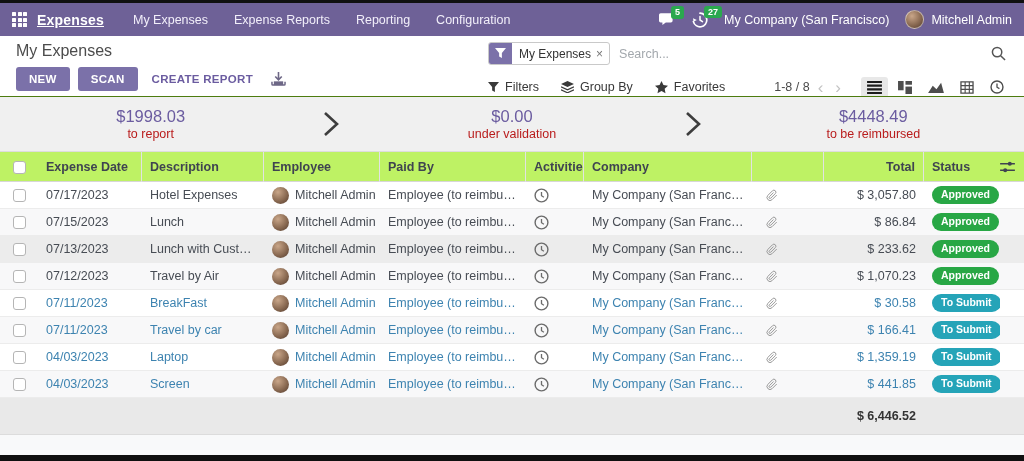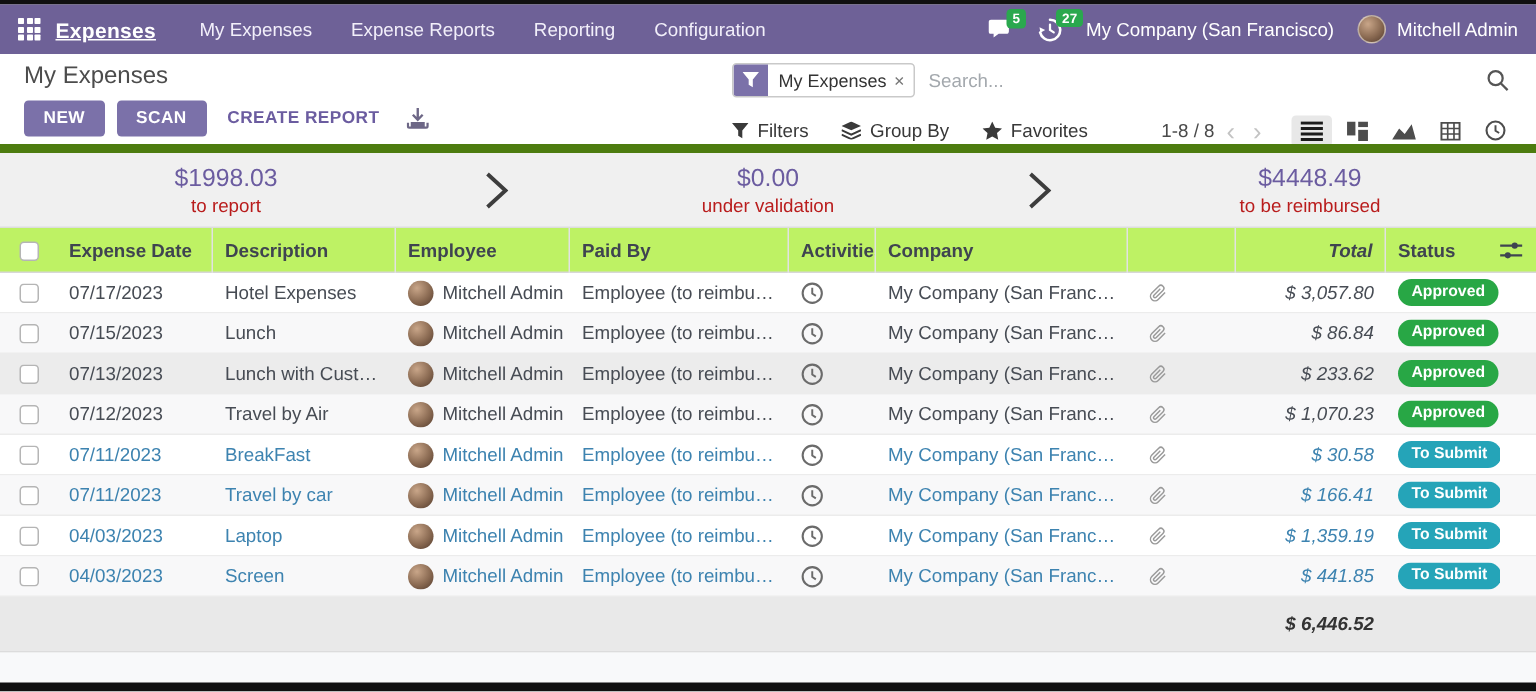--- a/index.html
+++ b/index.html
@@ -45,21 +45,21 @@
   .search-input::placeholder { color:#a3a8ad; }
   .filters-row { display:flex; align-items:center; margin-top:11px; font-size:12.5px; color:#383838; font-weight:500; }
   .fbtn { display:flex; align-items:center; gap:6px; cursor:pointer; margin-right:22px; white-space:nowrap; }
   .pager { margin-left:auto; display:flex; align-items:center; gap:4px; color:#4a4a4a; font-size:12.5px; }
   .pg-chevron { color:#c3c3c3; font-size:17px; line-height:1; padding:0 4px; cursor:pointer; }
   .view-switcher { display:flex; align-items:center; margin-left:16px; gap:4px; }
   .vbtn { padding:4px 6px; border-radius:3px; cursor:pointer; display:flex; align-items:center; }
   .vbtn.active { background:#e8e8e8; }
 
   
-  .summary { flex:none; height:56px; background:#f0f0f0; border-top:6px solid #4d7c0f; border-bottom:1px solid #dddddd; display:flex; align-items:center; }
+  .summary { flex:none; height:56px; background:#f0f0f0; border-top:1px solid #4d7c0f; border-bottom:1px solid #dddddd; display:flex; align-items:center; }
   .stat { flex:1; text-align:center; cursor:pointer; }
   .stat .amount { color:var(--accent_link); font-size:16.5px; font-weight:500; }
   .stat .label { color:#b91c1c; font-size:12.5px; margin-top:1px; }
   .sum-chevron { flex:none; width:60px; display:flex; justify-content:center; }
 
   
   .grid { display:grid; grid-template-columns:38px 104px 122px 116px 146px 58px 168px 72px 100px 76px 24px; align-items:center; }
   .thead { flex:none; height:30px; background:#bef264; border-bottom:1px solid #d7d7d7; font-size:12.5px; font-weight:600; color:#3f4450; }
   .thead .cell { height:30px; display:flex; align-items:center; border-right:1px solid #e2e2e2; padding:0 8px; cursor:pointer; }
   .thead .cell.noborder { border-right:none; }
@@ -67,21 +67,21 @@
   .trow:nth-child(even) { background:#f8f8f9; }
   .trow.highlighted { background:#ececec; }
   .trow.linked { color:var(--row_link); }
   .cell { padding:0 8px; overflow:hidden; white-space:nowrap; text-overflow:ellipsis; }
   .c-check { display:flex; justify-content:center; padding:0; }
   .checkbox { width:13px; height:13px; border:1px solid #b5b5b5; border-radius:3px; background:#fff; display:inline-block; cursor:pointer; }
   .c-emp { display:flex; align-items:center; gap:6px; }
   .c-emp .avatar { width:17px; height:17px; border:none; }
   .c-act { display:flex; align-items:center; }
   .c-attach { display:flex; align-items:center; justify-content:flex-start; padding-left:14px; }
-  .c-total { text-align:right;font-style:italic; }
+  .c-total { text-align:right; }
   .badge { display:inline-block; padding:2.5px 9px; border-radius:10px; font-size:10.5px; font-weight:bold; color:#fff; line-height:1.25; }
   .badge.approved { background:var(--approved); }
   .badge.to_submit { background:var(--to_submit); }
   .tfoot { flex:none; height:37px; background:#e9e9e9; border-bottom:1px solid #dcdcdc; font-size:12.5px; color:#333; }
   .tfoot .c-total { font-weight:bold; }
   .filler { flex:1; background:#f8f9fa; }
   svg { display:block; }
 </style>
 </head>
 <body>

